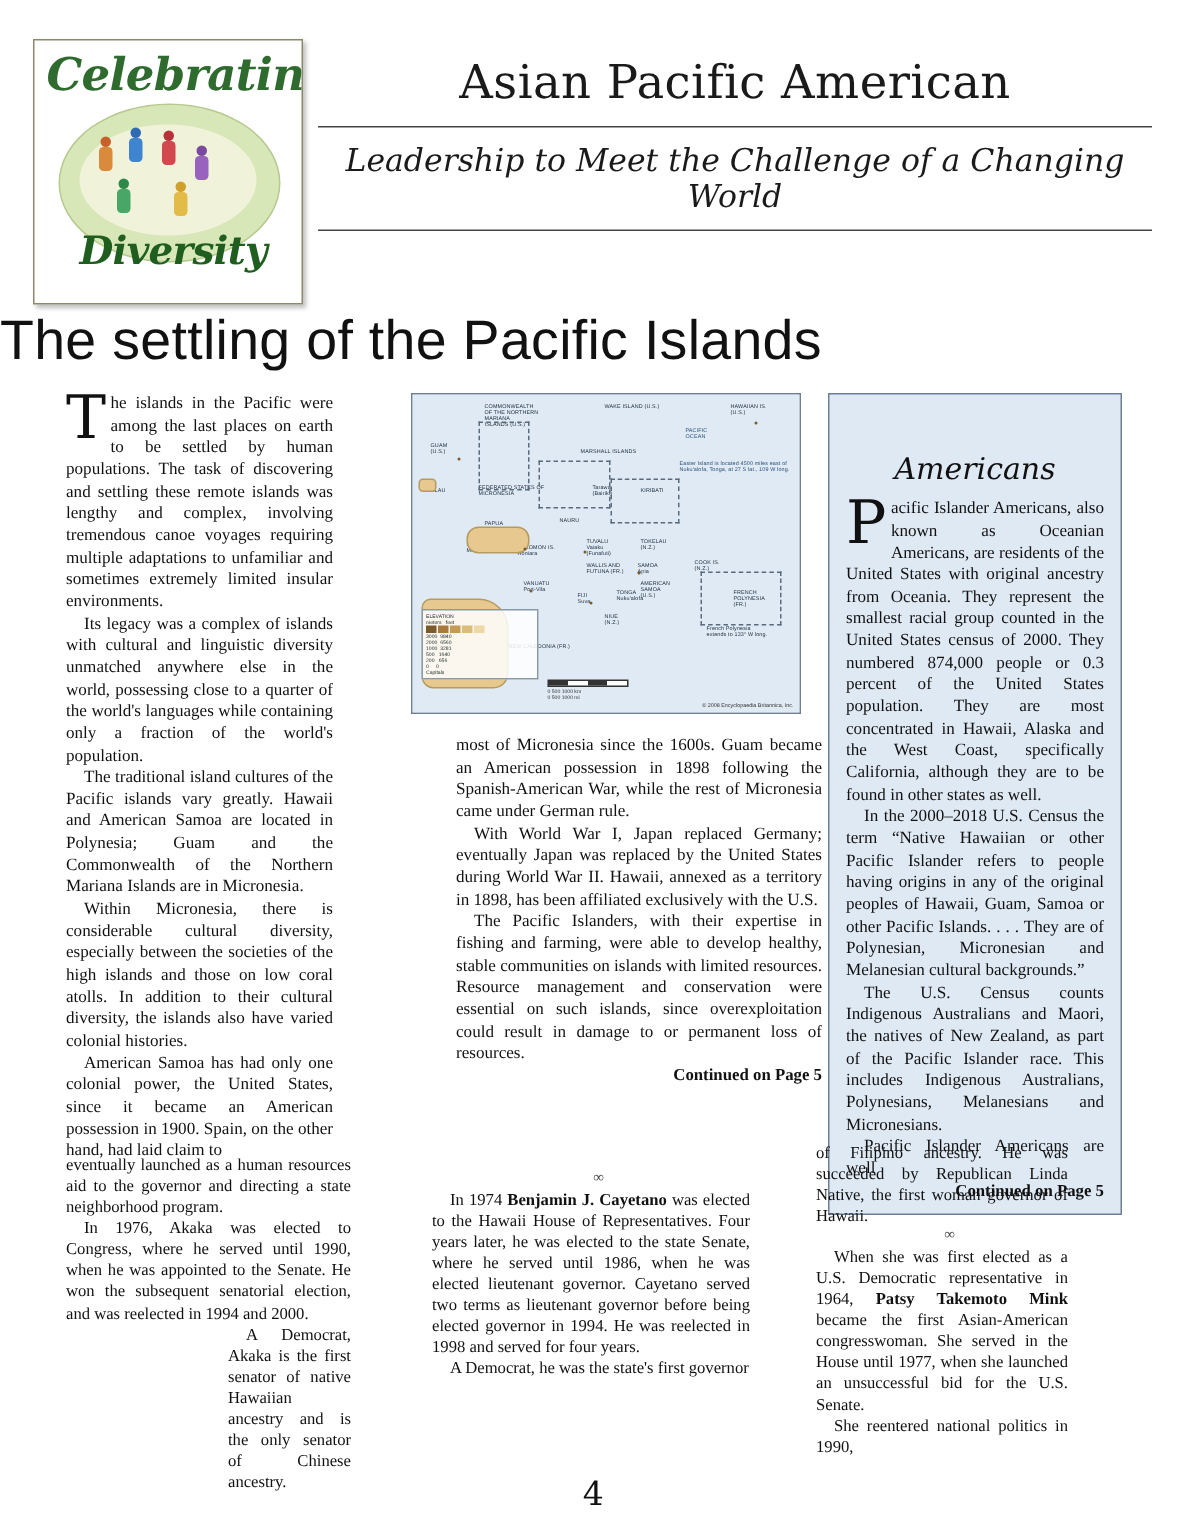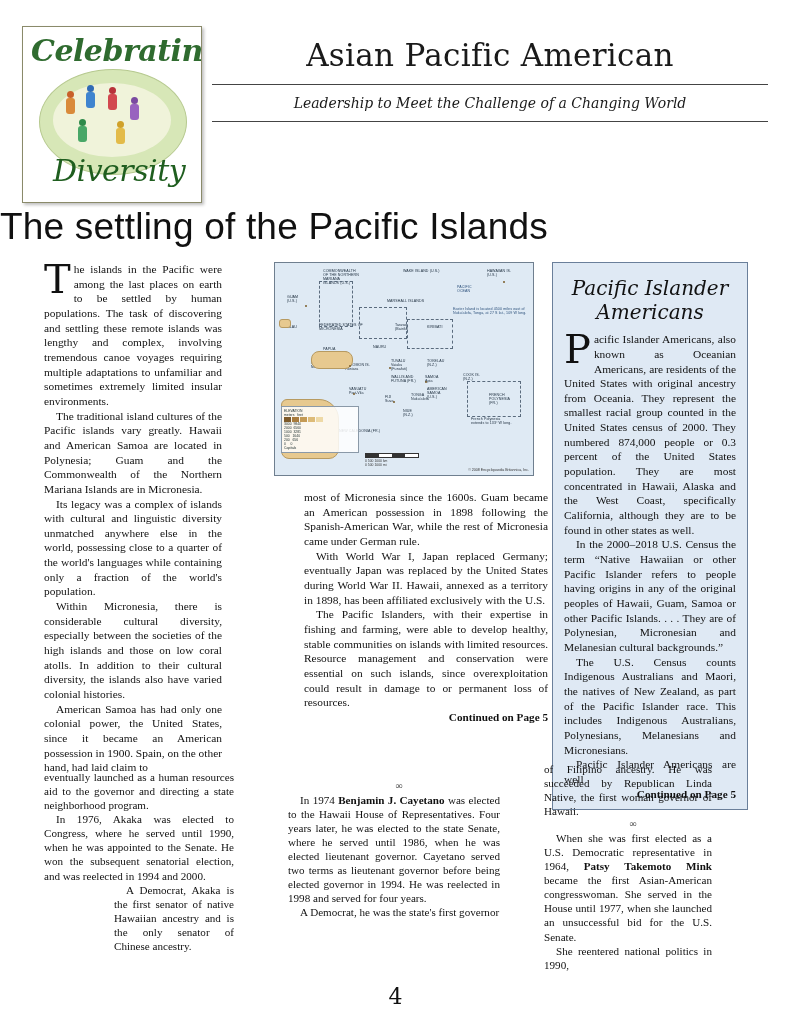--- a/index.html
+++ b/index.html
@@ -38,22 +38,22 @@
     font-size: 30px;
     font-weight: bold;
     color: #2f6b2f;
     letter-spacing: -0.5px;
   }
   .logo-diversity {
     position: absolute;
     left: 30px; top: 126px;
     font-family: "DejaVu Serif", serif;
     font-style: italic;
-    font-size: 30px;
-    font-weight: normal;
+    font-size: 26px;
+    font-weight: bold;
     color: #1f5e1f;
     letter-spacing: -0.5px;
     z-index: 5;
   }
   .logo-oval {
     position: absolute;
     left: 16px; top: 42px;
     width: 146px; height: 104px;
     background: #d7e7b7;
     border-radius: 50% / 50%;
@@ -98,21 +98,21 @@
     margin: 10px 0 6px 0;
   }
   .rule2 {
     border-top: 1.5px solid #444;
     margin: 7px 0 0 0;
   }
   .subtitle {
     text-align: center;
     font-family: "DejaVu Serif", serif;
     font-style: italic;
-    font-size: 14px;
+    font-size: 21px;
     color: #1a1a1a;
     padding: 4px 0 3px 0;
   }
 
   
   .headline {
     position: absolute;
     top: 206px; left: 0; width: 687px;
     text-align: left;
     font-family: Liberation Sans, sans-serif;
@@ -334,22 +334,22 @@
     <div class="rule2"></div>
   </div>
 </div>
 
 <div class="headline">The settling of the Pacific Islands</div>
 
 <div class="article">
 
   <div class="col col-a">
     <p class="first"><span class="dropcap">T</span><span>he islands in the Pacific were among the last places on earth to be settled by human populations. The task of discovering and settling these remote islands was lengthy and complex, involving tremendous canoe voyages requiring multiple adaptations to unfamiliar and sometimes extremely limited insular environments.</span></p>
+    <p>Its legacy was a complex of islands with cultural and linguistic diversity unmatched anywhere else in the world, possessing close to a quarter of the world's languages while containing only a fraction of the world's population.</p>
     <p>The traditional island cultures of the Pacific islands vary greatly. Hawaii and American Samoa are located in Polynesia; Guam and the Commonwealth of the Northern Mariana Islands are in Micronesia.</p>
-    <p>Its legacy was a complex of islands with cultural and linguistic diversity unmatched anywhere else in the world, possessing close to a quarter of the world's languages while containing only a fraction of the world's population.</p>
     <p>Within Micronesia, there is considerable cultural diversity, especially between the societies of the high islands and those on low coral atolls. In addition to their cultural diversity, the islands also have varied colonial histories.</p>
     <p>American Samoa has had only one colonial power, the United States, since it became an American possession in 1900. Spain, on the other hand, had laid claim to</p>
   </div>
 
   <div class="map">
     <div class="map-sea"></div>
 
     <div class="map-label blue" style="left:182px; top:22px; width:66px;">PACIFIC<br>OCEAN</div>
 
     <div class="map-label" style="left:48px; top:6px; width:54px;">COMMONWEALTH<br>OF THE NORTHERN<br>MARIANA<br>ISLANDS (U.S.)</div>
@@ -428,39 +428,39 @@
 
   <div class="col col-b">
     <p class="first">most of Micronesia since the 1600s. Guam became an American possession in 1898 following the Spanish-American War, while the rest of Micronesia came under German rule.</p>
     <p>With World War I, Japan replaced Germany; eventually Japan was replaced by the United States during World War II. Hawaii, annexed as a territory in 1898, has been affiliated exclusively with the U.S.</p>
     <p>The Pacific Islanders, with their expertise in fishing and farming, were able to develop healthy, stable communities on islands with limited resources. Resource management and conservation were essential on such islands, since overexploitation could result in damage to or permanent loss of resources.</p>
     <p class="continued">Continued on Page 5</p>
   </div>
 
   <div class="sidebar">
     <h2>
-      <span>Pacific Islander</span><br>
+      <br>
       <span>Americans</span>
     </h2>
     <div class="body">
       <p class="first"><span class="dropcap">P</span><span>acific Islander Americans, also known as Oceanian Americans, are residents of the United States with original ancestry from Oceania. They represent the smallest racial group counted in the United States census of 2000. They numbered 874,000 people or 0.3 percent of the United States population. They are most concentrated in Hawaii, Alaska and the West Coast, specifically California, although they are to be found in other states as well.</span></p>
       <p>In the 2000–2018 U.S. Census the term “Native Hawaiian or other Pacific Islander refers to people having origins in any of the original peoples of Hawaii, Guam, Samoa or other Pacific Islands. . . . They are of Polynesian, Micronesian and Melanesian cultural backgrounds.”</p>
       <p>The U.S. Census counts Indigenous Australians and Maori, the natives of New Zealand, as part of the Pacific Islander race. This includes Indigenous Australians, Polynesians, Melanesians and Micronesians.</p>
       <p>Pacific Islander Americans are well</p>
       <p class="continued">Continued on Page 5</p>
     </div>
   </div>
 </div>
 
 <div class="bottom">
 
   <div class="bcol bcol-1">
     <p class="first">eventually launched as a human resources aid to the governor and directing a state neighborhood program.</p>
     <p>In 1976, Akaka was elected to Congress, where he served until 1990, when he was appointed to the Senate. He won the subsequent senatorial election, and was reelected in 1994 and 2000.</p>
-    <p style="margin-left:70px;">A Democrat, Akaka is the first senator of native Hawaiian ancestry and is the only senator of Chinese ancestry.</p>
+    <p style="margin-left:108px;">A Democrat, Akaka is the first senator of native Hawaiian ancestry and is the only senator of Chinese ancestry.</p>
   </div>
 
   <div class="bcol bcol-2">
     <p class="sep">∞</p>
     <p class="first" style="text-indent:12px;"><span>In 1974 </span><b>Benjamin J. Cayetano</b><span> was elected to the Hawaii House of Representatives. Four years later, he was elected to the state Senate, where he served until 1986, when he was elected lieutenant governor. Cayetano served two terms as lieutenant governor before being elected governor in 1994. He was reelected in 1998 and served for four years.</span></p>
     <p>A Democrat, he was the state's first governor</p>
   </div>
 
   <div class="bcol bcol-3">
     <p class="first">of Filipino ancestry. He was succeeded by Republican Linda Native, the first woman governor of Hawaii.</p>

